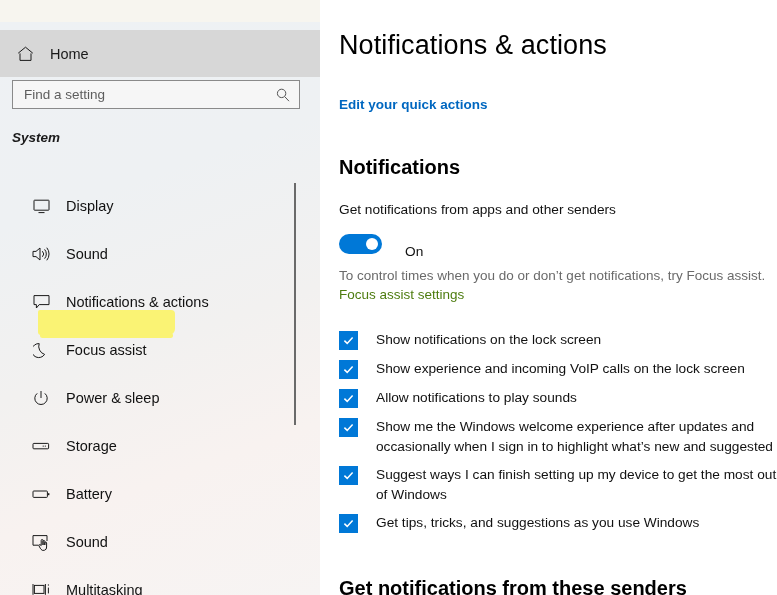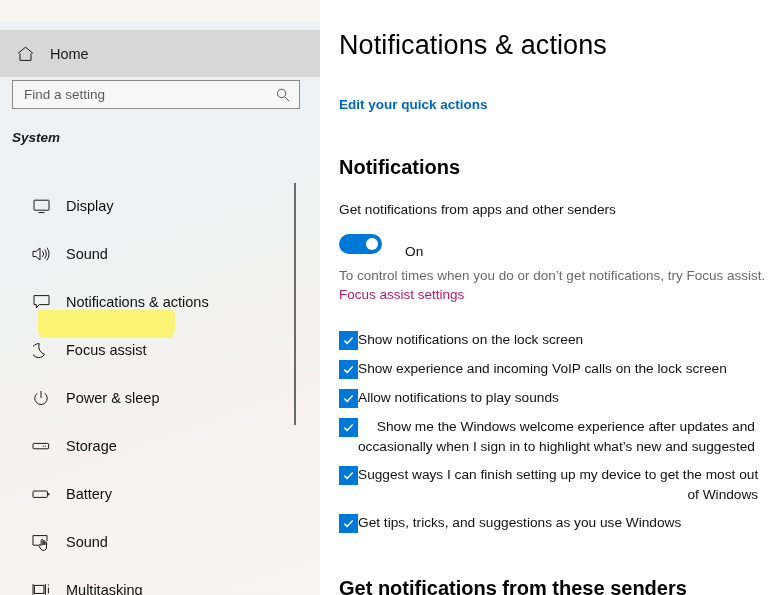--- a/index.html
+++ b/index.html
@@ -124,34 +124,33 @@
     border-radius:50%; background:#fff;
   }
   .toggle-state { margin-left:23px; font-size:13.7px; color:#111;margin-top:16px; }
 
   .hint {
     position:absolute; left:19px; top:268px; width:470px;
     font-size:13.5px; color:#6a6a6a; white-space:nowrap;
   }
   .hint-link {
     position:absolute; left:19px; top:287px;
-    font-size:13.5px; color:#be185d; text-decoration:none;
+    font-size:13.5px; color:#4d7c0f; text-decoration:none;
   }
 
   .check-list { position:absolute; left:19px; top:330px; width:470px; }
   .check-row { display:flex; align-items:flex-start; margin-bottom:9px; }
   .checkbox {
     width:19px; height:19px; flex:0 0 19px; background:#0078d7;
     display:flex; align-items:center; justify-content:center;
     margin-top:1px; cursor:pointer;
   }
   .check-label {
-    font-size:13.7px; color:#111; line-height:19.5px;
+    margin-left:18px; font-size:13.7px; color:#111; line-height:19.5px;
     white-space:pre-line;
-    text-align:right;
   }
 
   .bottom-head {
     position:absolute; left:19px; top:577px;
     font-size:20px; color:#000; white-space:nowrap;
   }
 </style>
 </head>
 <body>
 

